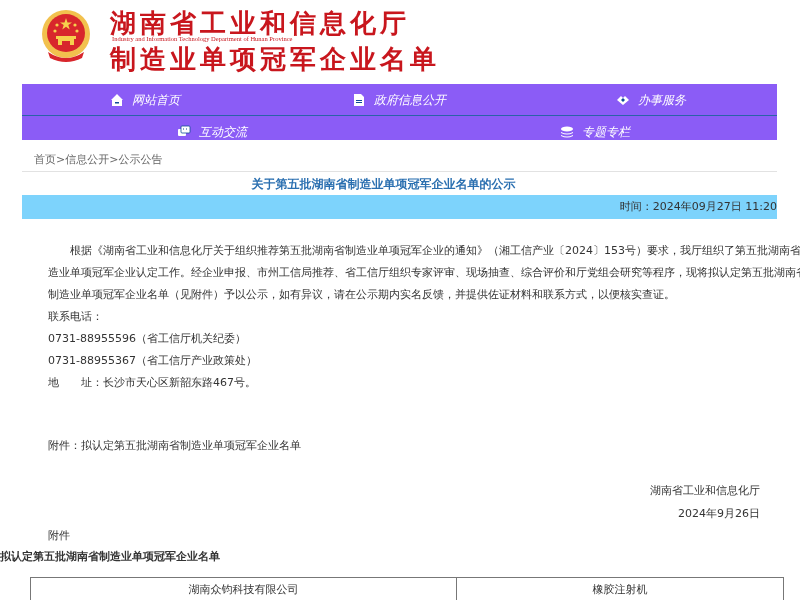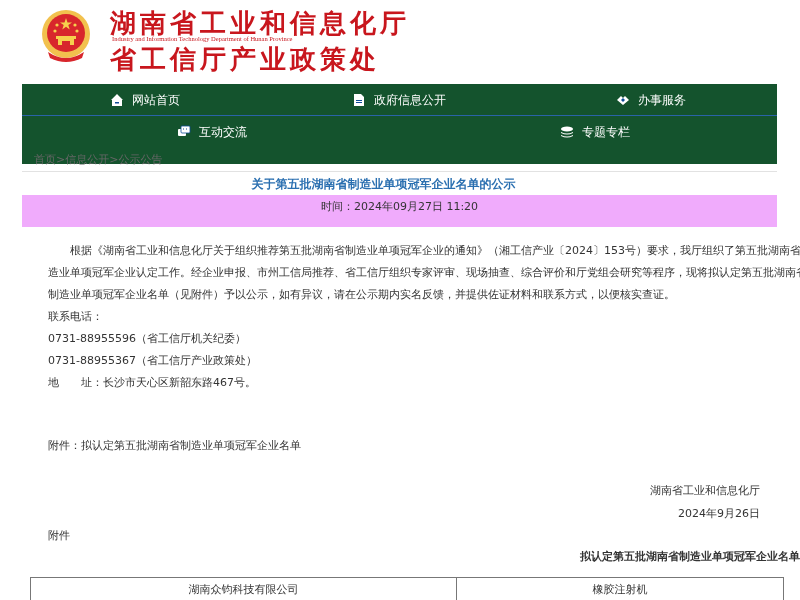--- a/index.html
+++ b/index.html
@@ -5,40 +5,40 @@
   * { margin: 0; padding: 0; box-sizing: border-box; }
   html, body { width: 800px; height: 600px; overflow: hidden; background: #ffffff; }
   body { font-family: "DejaVu Sans", "Liberation Sans", sans-serif; color: #333; position: relative; }
 
   .header { position: absolute; left: 0; top: 0; width: 800px; height: 80px; }
   .emblem { position: absolute; left: 40px; top: 8px; width: 52px; height: 56px; }
   .logo-cn1 { position: absolute; left: 110px; top: 6px; font-size: 26px; font-weight: bold; color: #c8161d; letter-spacing: 4px; white-space: nowrap; font-family: "DejaVu Sans", sans-serif; }
   .logo-en { position: absolute; left: 112px; top: 35px; font-size: 6.5px; color: #c8161d; white-space: nowrap; font-family: "Liberation Serif", serif; }
   .logo-cn2 { position: absolute; left: 110px; top: 42px; font-size: 26px; font-weight: bold; color: #c8161d; letter-spacing: 4px; white-space: nowrap; font-family: "DejaVu Sans", sans-serif; }
 
-  .nav { position: absolute; left: 22px; top: 84px; width: 755px; height: 80px; background: #14532d; }
+  .nav { position: absolute; left: 22px; top: 84px; width: 755px; height: 56px; background: #8b5cf6; font-style: italic; }
   .nav-row { position: absolute; left: 0; width: 100%; height: 32px; }
   .nav-row.r1 { top: 0; border-bottom: 1px solid #2a63a8; }
   .nav-row.r2 { top: 32px; }
   .nav-item { position: absolute; top: 0; height: 32px; display: flex; align-items: center; color: #fff; font-size: 12px; white-space: nowrap; cursor: pointer; }
   .nav-item .ic { width: 14px; height: 14px; margin-right: 8px; display: inline-block; }
 
   .breadcrumb { position: absolute; left: 22px; top: 148px; width: 755px; height: 24px; border-bottom: 1px solid #e2e2e2; font-size: 11px; color: #666; padding-left: 12px; line-height: 24px; }
   .breadcrumb span { cursor: pointer; }
 
   .title { position: absolute; left: 6px; top: 176px; width: 755px; height: 20px; text-align: center; font-size: 12px; font-weight: bold; color: #2a6fb0; }
-  .time-bar { position: absolute; left: 22px; top: 195px; width: 755px; height: 32px; background: #f0abfc; text-align: center; line-height: 24px; font-size: 11px; color: #333; }
+  .time-bar { position: absolute; left: 22px; top: 195px; width: 755px; height: 24px; background: #7dd3fc; text-align: right; line-height: 24px; font-size: 11px; color: #333; }
 
   .body-text { position: absolute; left: 48px; top: 240px; width: 705px; font-size: 11px; color: #333; line-height: 22px; }
   .line { white-space: nowrap; }
   .attach { position: absolute; left: 48px; top: 438px; font-size: 11px; color: #333; }
   .sign-org { position: absolute; right: 40px; top: 483px; font-size: 11px; color: #333; }
   .sign-date { position: absolute; right: 40px; top: 506px; font-size: 11px; color: #333; }
   .attach-label { position: absolute; left: 48px; top: 528px; font-size: 11px; color: #333; }
-  .attach-title { position: absolute; left: 0; width: 800px; top: 549px; text-align: right; font-size: 11px; font-weight: bold; color: #333; }
+  .attach-title { position: absolute; left: 0; width: 800px; top: 549px; text-align: left; font-size: 11px; font-weight: bold; color: #333; }
 
   .table { position: absolute; left: 30px; top: 577px; width: 754px; border-collapse: collapse; font-size: 11px; color: #333; }
   .table td { border: 1px solid #777; height: 23px; text-align: center; }
   .table td.c1 { width: 426px; }
 </style>
 </head>
 <body>
 
 <div class="header">
   <svg class="emblem" viewBox="0 0 52 56">
@@ -49,21 +49,21 @@
     <circle cx="35" cy="17" r="1.6" fill="#f6d04d"></circle>
     <circle cx="15" cy="23" r="1.6" fill="#f6d04d"></circle>
     <circle cx="37" cy="23" r="1.6" fill="#f6d04d"></circle>
     <rect x="16" y="28" width="20" height="3" fill="#f6d04d"></rect>
     <rect x="18" y="31" width="16" height="6" fill="#f6d04d"></rect>
     <rect x="22" y="33" width="8" height="4" fill="#d8262c"></rect>
     <path d="M8 44 Q26 56 44 44 L42 50 Q26 58 10 50 Z" fill="#d8262c"></path>
   </svg>
   <div class="logo-cn1">湖南省工业和信息化厅</div>
   <div class="logo-en">Industry and Information Technology Department of Hunan Province</div>
-  <div class="logo-cn2">省工信厅产业政策处</div>
+  <div class="logo-cn2">制造业单项冠军企业名单</div>
 </div>
 
 <div class="nav">
   <div class="nav-row r1">
     <div class="nav-item" style="left:88px">
       <svg class="ic" viewBox="0 0 14 14">
         <polygon points="7,1 13,7 12,7 12,13 2,13 2,7 1,7" fill="#fff"></polygon>
         <rect x="5" y="9" width="4" height="1.5" fill="#0f4c97"></rect>
       </svg>
       <span>网站首页</span>

